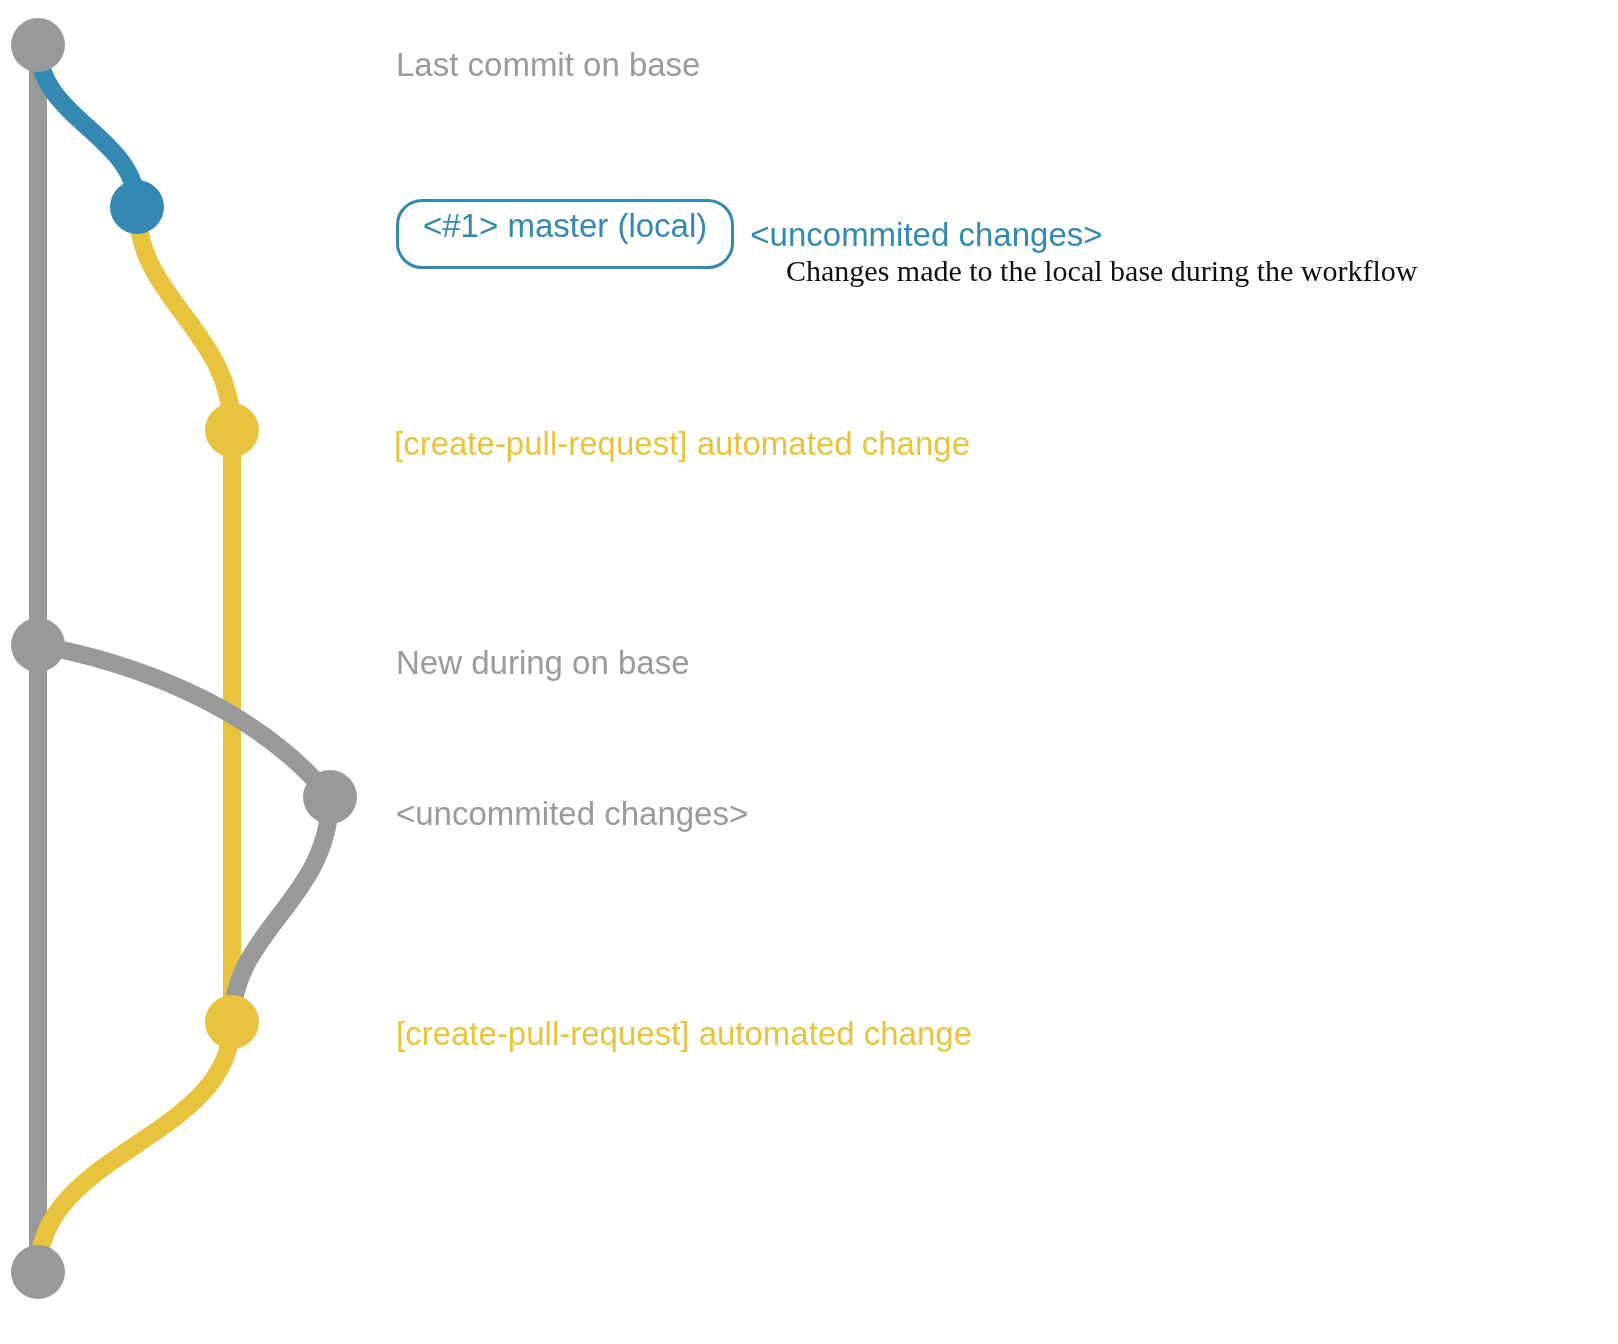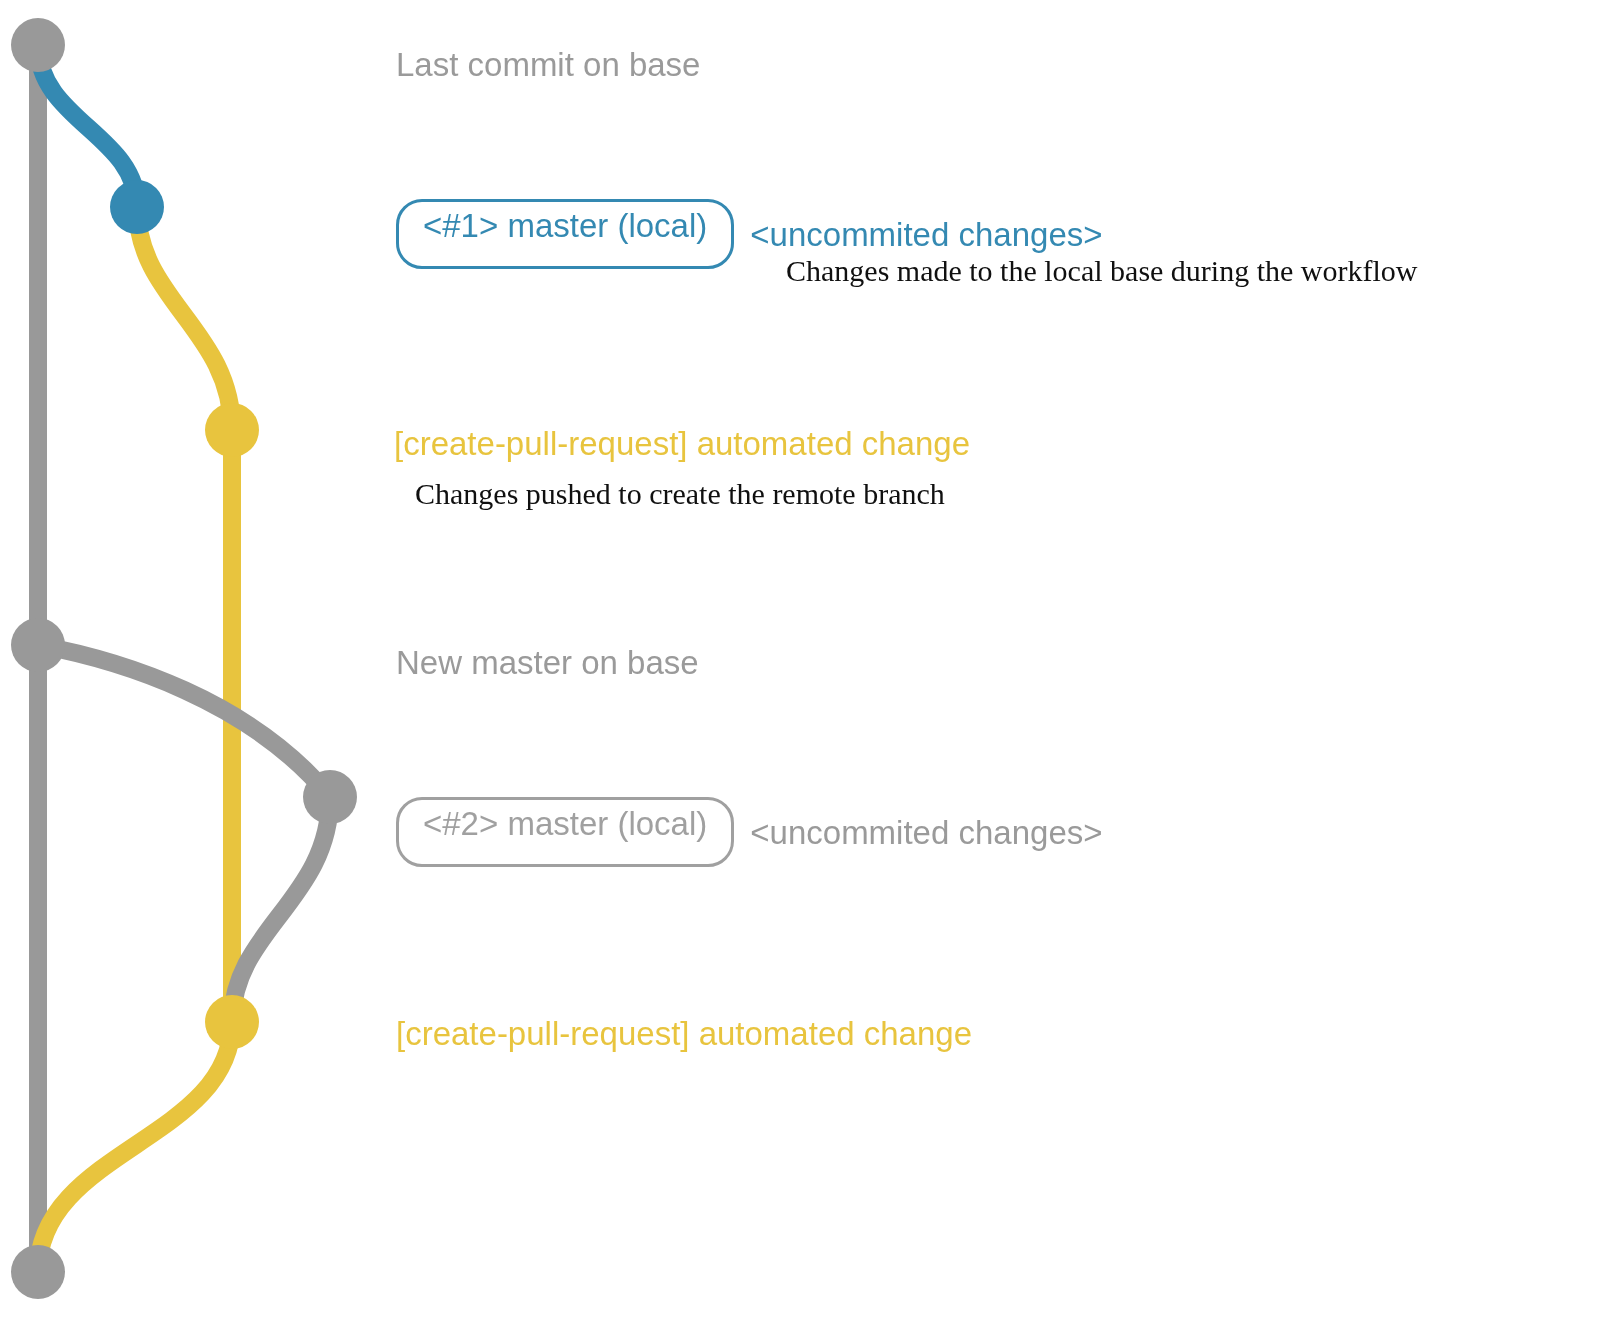--- a/index.html
+++ b/index.html
@@ -133,31 +133,29 @@
       <span class="commit-title blue">&lt;uncommited changes&gt;</span>
     </div>
   </div>
   <div class="desc" id="desc-master-1">Changes made to the local base during the workflow</div>
 
   <div class="row" id="row-cpr-change-1">
     <div class="row-line">
       <span class="commit-title yellow">[create-pull-request] automated change</span>
     </div>
   </div>
-  <div class="desc" id="desc-cpr-change-1">Changes pushed to create the remote branch</div>
 
   <div class="row" id="row-new-commit">
     <div class="row-line">
-      <span class="commit-title gray">New master on base</span>
+      <span class="commit-title gray">New during on base</span>
     </div>
   </div>
 
   <div class="row" id="row-master-2">
     <div class="row-line">
-      <span class="badge gray">&lt;#2&gt; master (local)</span>
       <span class="commit-title gray">&lt;uncommited changes&gt;</span>
     </div>
   </div>
 
   <div class="row" id="row-cpr-patch">
     <div class="row-line">
       <span class="commit-title yellow">[create-pull-request] automated change</span>
     </div>
   </div>
 

